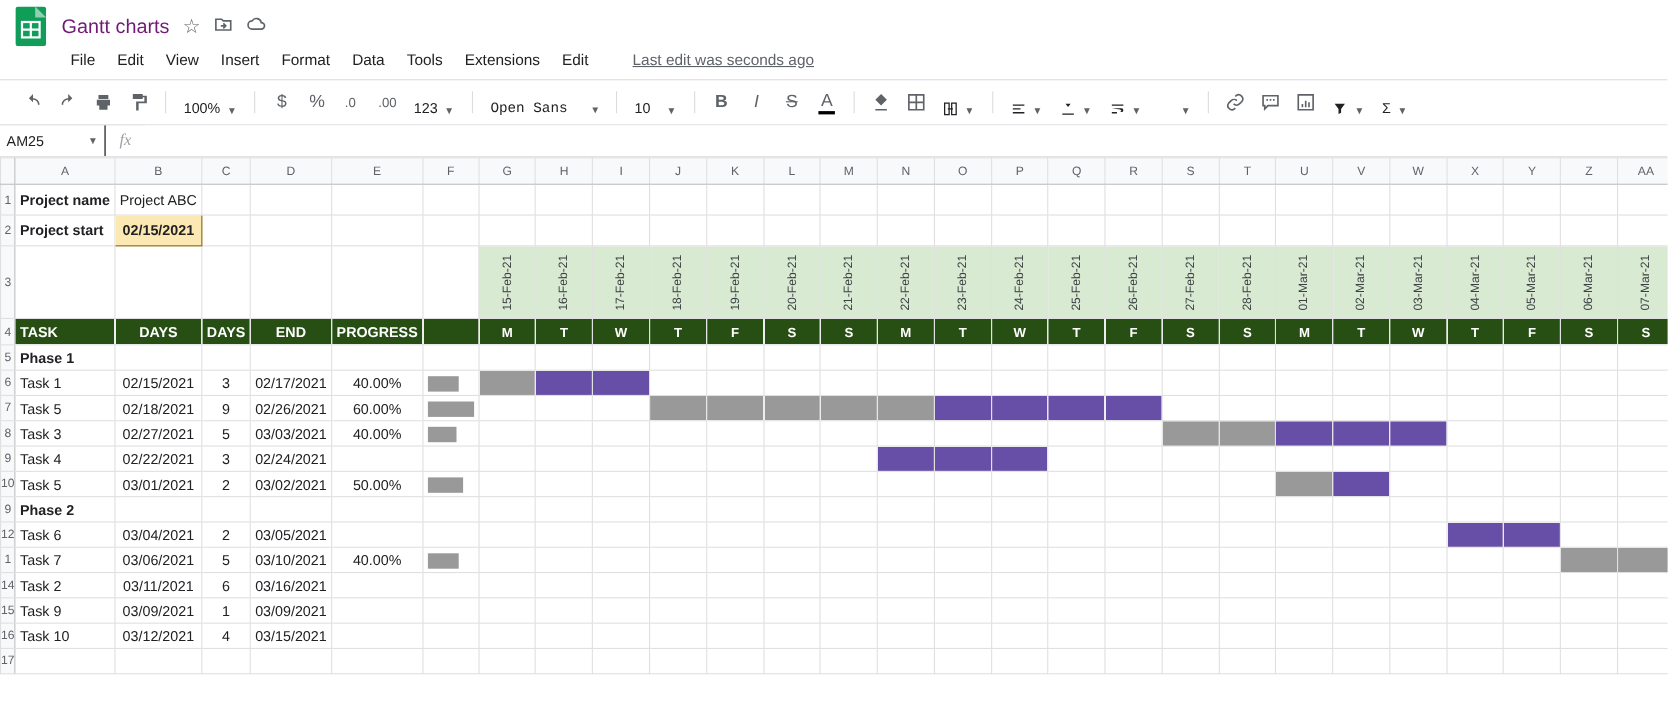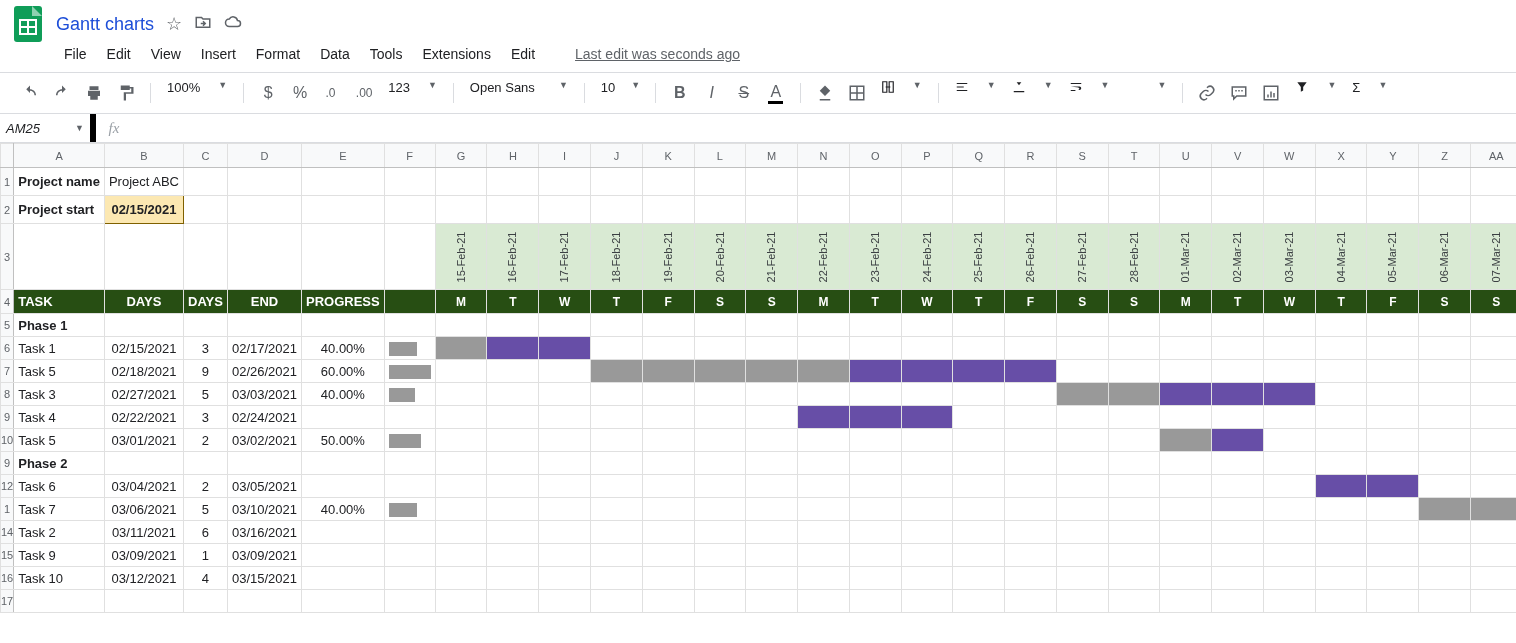--- a/index.html
+++ b/index.html
@@ -2,41 +2,41 @@
 <html><head>
 <meta charset="utf-8">
 <style>
   * { box-sizing: border-box; margin: 0; padding: 0; }
   body { font-family: Arial, sans-serif; font-size: 13px; color: #202124; background: #fff; overflow: hidden; width: 1516px; height: 643px; }
   
   
   .title-bar { display: flex; align-items: center; padding: 8px 8px 0 8px; height: 40px; }
   .logo { width: 40px; height: 40px; display: flex; align-items: center; justify-content: center; }
   .logo-svg { width: 28px; height: 36px; }
-  .doc-title { font-size: 18px; color: #1d4ed8; margin-left: 8px; margin-right: 12px; }
+  .doc-title { font-size: 18px; color: #701a75; margin-left: 8px; margin-right: 12px; }
   .title-icons { display: flex; gap: 12px; align-items: center; }
   .title-icon { color: #5f6368; cursor: pointer; font-size: 18px; }
   
   
   .menu-bar { display: flex; align-items: center; padding: 4px 8px 8px 56px; gap: 4px; height: 32px; }
   .menu-item { padding: 4px 8px; cursor: pointer; color: #202124; font-size: 14px; border-radius: 4px; }
   .last-edit { color: #5f6368; text-decoration: underline; margin-left: 28px; font-size: 14px; }
   
   .hr { border-bottom: 1px solid #dadce0; }
   
   
   .toolbar { display: flex; align-items: center; padding: 6px 16px; height: 40px; gap: 4px; }
   .tb-btn { width: 28px; height: 28px; display: inline-flex; align-items: center; justify-content: center; color: #5f6368; cursor: pointer; border-radius: 2px; font-size: 16px; }
   .tb-sep { width: 1px; height: 20px; background: #dadce0; margin: 0 6px; }
-  .tb-select { display: inline-flex; align-items: flex-start; padding: 0 6px; height: 26px; cursor: pointer; gap: 16px; color: #202124; }
+  .tb-select { display: inline-flex; align-items: flex-end; padding: 0 6px; height: 26px; cursor: pointer; gap: 4px; color: #202124; }
   .tb-caret { font-size: 9px; color: #5f6368; margin-left: 2px; }
   
   
   .formula-row { display: flex; align-items: center; height: 28px; }
-  .name-box { width: 96px; height: 28px; border-right: 6px solid #000000; display: flex; align-items: center; padding: 0 6px; justify-content: space-between; font-style: italic; }
+  .name-box { width: 96px; height: 28px; border-right: 1px solid #000000; display: flex; align-items: center; padding: 0 6px; justify-content: space-between; }
   .name-box-caret { font-size: 9px; color: #5f6368; }
   .fx { width: 36px; color: #9aa0a6; font-style: italic; font-family: serif; text-align: center; font-size: 15px; border-right: 0px solid #dadce0; }
   .formula-input { flex: 1; height: 28px; border: none; outline: none; padding: 0 6px; }
   
   
   .sheet { position: relative; border-top: 1px solid #dadce0; }
   .grid { border-collapse: collapse; table-layout: fixed; }
   .grid th, .grid td { border: 1px solid #e0e0e0; }
   
   .corner { width: 46px; height: 24px; background: #f8f9fa; border-right: 1px solid #c0c0c0 !important; border-bottom: 1px solid #c0c0c0 !important; }
@@ -145,21 +145,21 @@
   <span class="tb-sep"></span>
   <span class="tb-btn">$</span>
   <span class="tb-btn">%</span>
   <span class="tb-btn" style="font-size:12px;">.0&nbsp;</span>
   <span class="tb-btn" style="font-size:12px;">.00</span>
   <span class="tb-select">
       <span>123</span>
       <span class="tb-caret">▼</span>
     </span>
   <span class="tb-sep"></span>
-  <span class="tb-select" style="width:110px;">
+  <span class="tb-select" style="width:110px;font-family:Liberation Mono, monospace;">
       <span>Open Sans</span>
       <span class="tb-caret" style="margin-left:auto;">▼</span>
     </span>
   <span class="tb-sep"></span>
   <span class="tb-select" style="width:50px;">
       <span>10</span>
       <span class="tb-caret" style="margin-left:auto;">▼</span>
     </span>
   <span class="tb-sep"></span>
   <span class="tb-btn">

